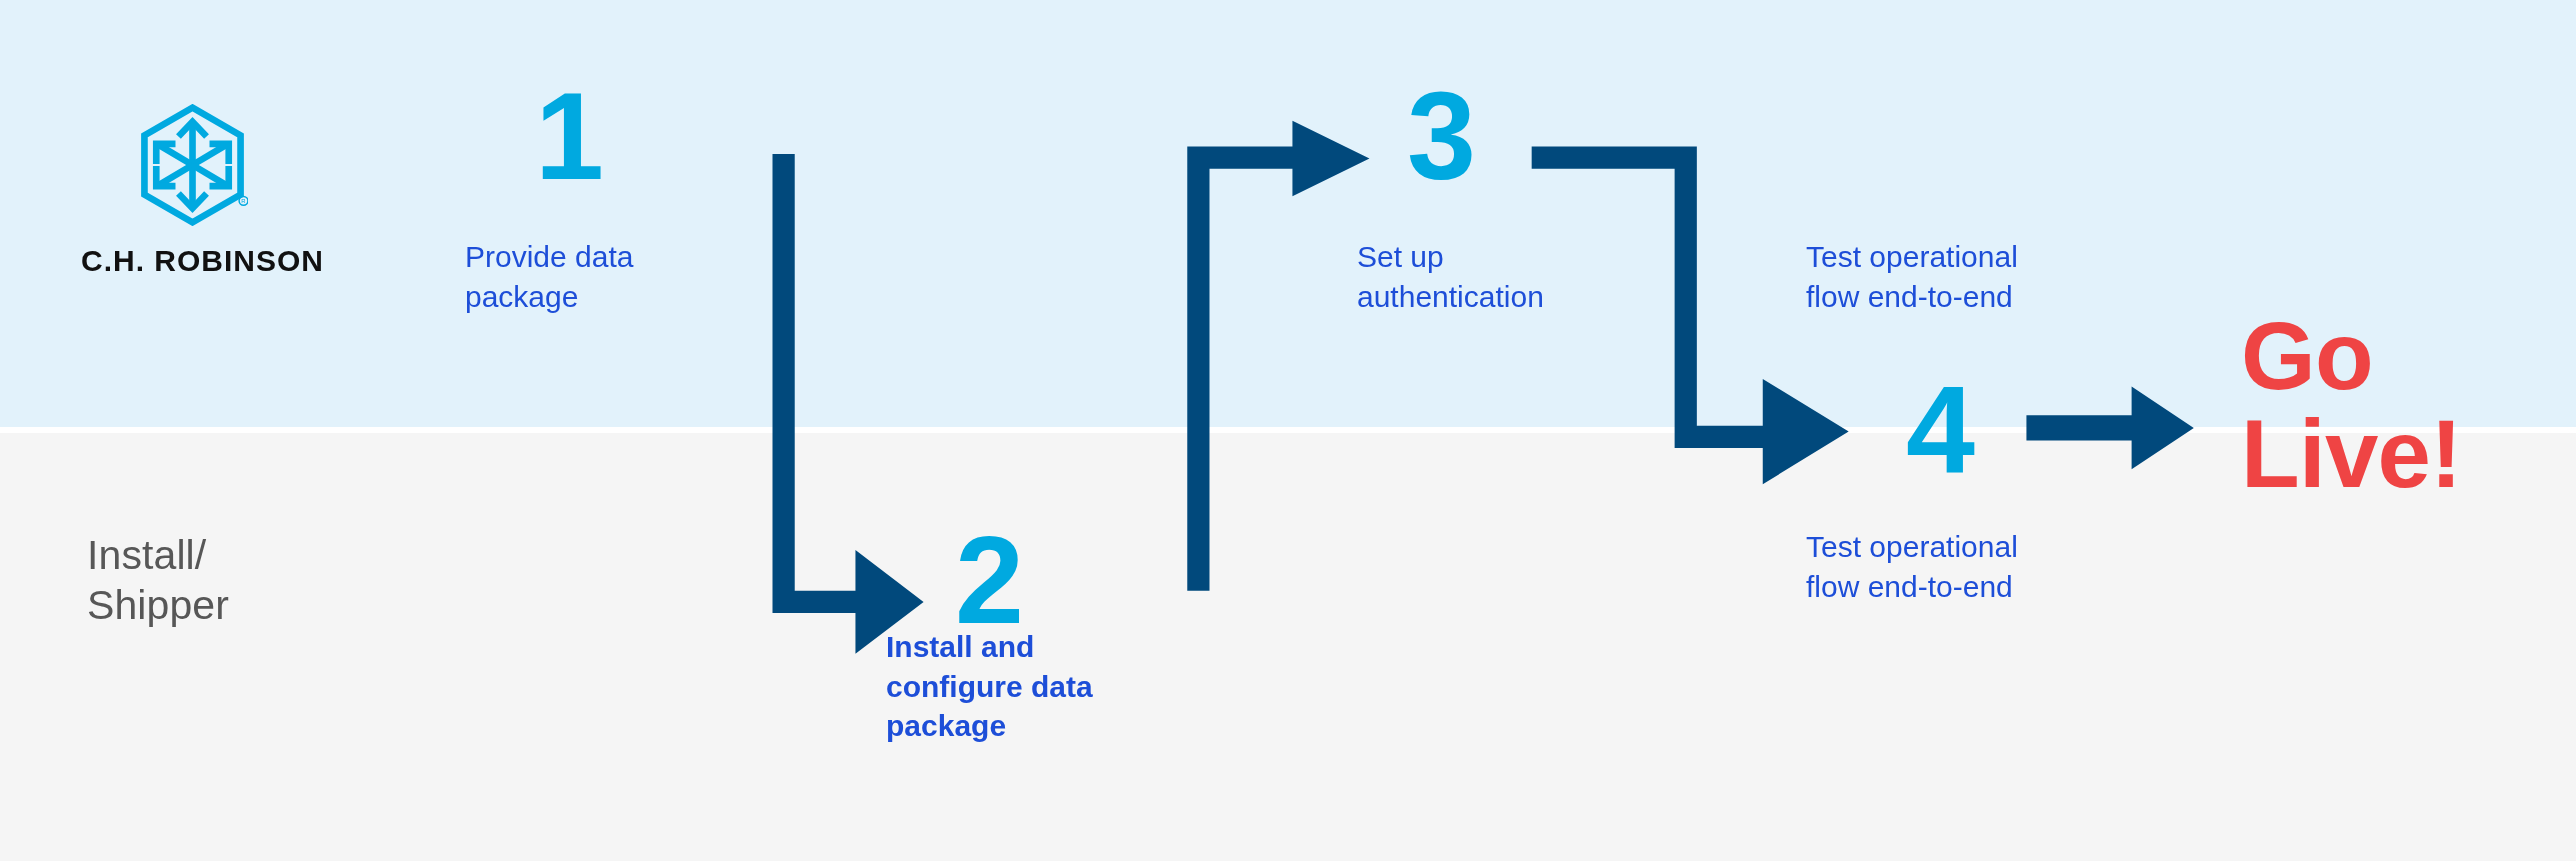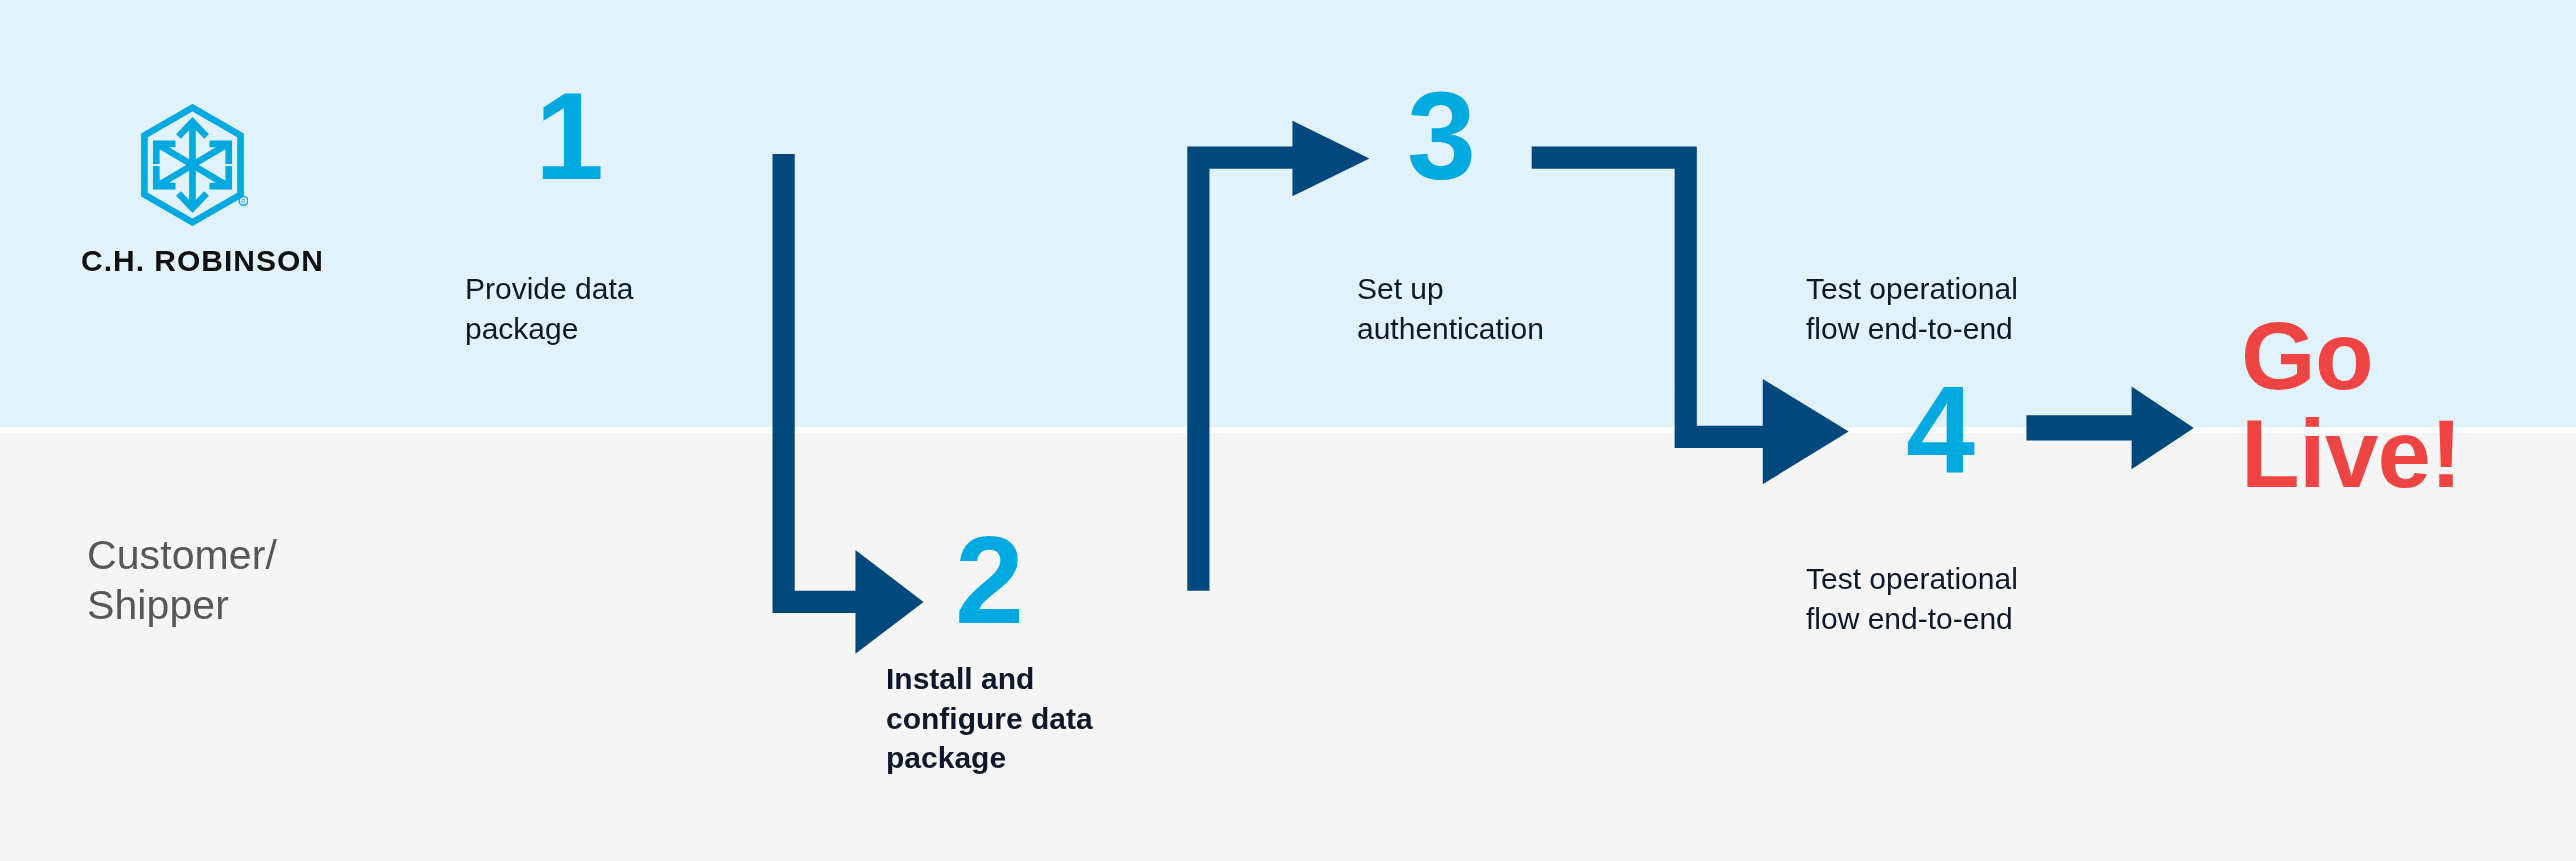--- a/index.html
+++ b/index.html
@@ -78,26 +78,25 @@
   .step-num {
     position: absolute;
     color: #00a9e0;
     font-size: 124px;
     font-weight: 700;
     line-height: 1;
     letter-spacing: -1.5px;
   }
   .step-cap {
     position: absolute;
-    color: #0f172a;
+    color: #1d4ed8;
     font-size: 30px;
     line-height: 1.32;
     font-weight: 400;
     white-space: pre-line;
-    margin-top: 32px;
   }
   .golive {
     position: absolute;
     color: #ef4444;
     font-size: 96px;
     font-weight: 700;
     line-height: 1.02;
     letter-spacing: -0.7px;
     white-space: pre-line;
   }
@@ -133,21 +132,21 @@
 
       <path d="M75 82.5 L123 111" stroke="#00a9e0" stroke-width="9" fill="none"></path>
       <path d="M124 84 L124 111 L98 111" stroke="#00a9e0" stroke-width="9" fill="none"></path>
 
       <circle cx="144" cy="131" r="6" stroke="#00a9e0" stroke-width="2" fill="none"></circle>
       <text x="144" y="134" font-size="8" fill="#00a9e0" text-anchor="middle" font-family="Liberation Sans, sans-serif">R</text>
     </svg>
     <span class="logo-word">C.H. ROBINSON</span>
   </div>
 
-  <div class="lane-label" style="left:87px; top:530px;">Customer/
+  <div class="lane-label" style="left:87px; top:530px;">Install/
 Shipper</div>
 
   <svg id="flow-svg" viewBox="0 0 3478 1163" preserveAspectRatio="none">
 
     <g>
       <path d="M850 208 H1073 V798 H1155 V743 L1247 813 L1155 883 V828 H1043 V208 H850 Z" fill="#01497c"></path>
     </g>
 
     <g>
       <path d="M1441 798 H1633 V228 H1745 V163 L1849 214 L1745 265 V198 H1603 V798 H1441 Z" fill="#01497c"></path>

